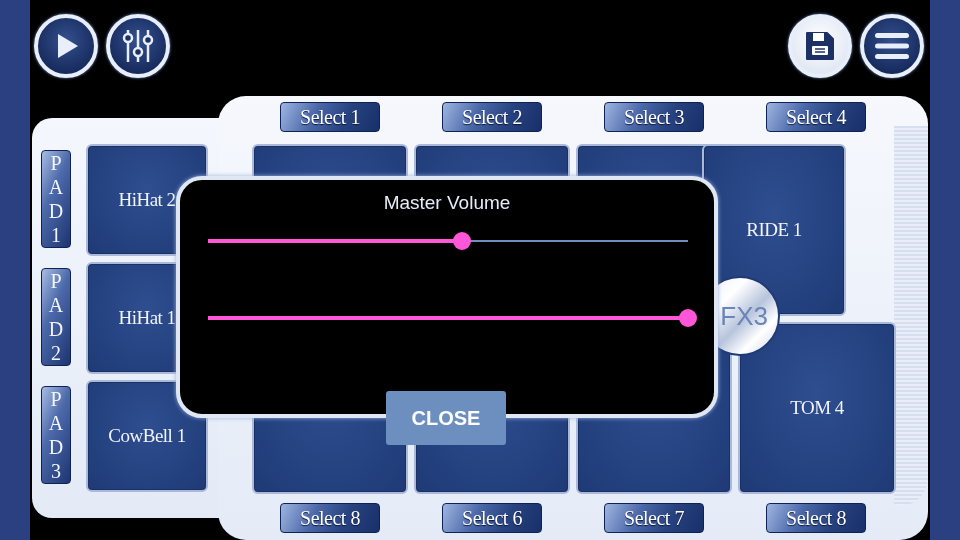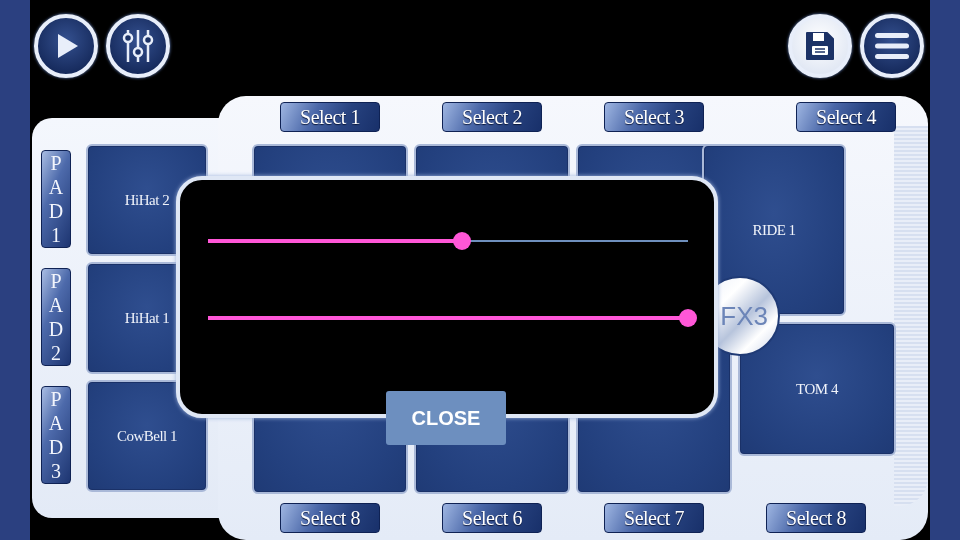--- a/index.html
+++ b/index.html
@@ -45,21 +45,21 @@
     border: 1px solid #0f2254;
     color: #fff; font-family: "Liberation Serif", serif; font-size: 20px; letter-spacing: -0.5px;
     display: flex; align-items: center; justify-content: center;
     text-shadow: 0 1px 1px #0a1638; cursor: pointer;
   }
 
   .pad {
     position: absolute; border-radius: 6px;
     background: radial-gradient(ellipse at 50% 40%, #2f4e8f, #23407e 70%, #1f3a75);
     border: 2px solid #aab9d8; box-shadow: inset 0 0 0 1px #1a3168;
-    color: #f0f3fa; font-family: "Liberation Serif", serif; font-size: 15px;
+    color: #f0f3fa; font-family: "Liberation Serif", serif; font-size: 19px;
     display: flex; align-items: center; justify-content: center; cursor: pointer;
     letter-spacing: -0.5px;
   }
 
   .pad-tab {
     position: absolute; left: 41px; width: 30px; height: 98px; border-radius: 4px;
     background: linear-gradient(115deg, #a9bde3 0%, #4d6aab 40%, #1d3571 100%);
     border: 1px solid #0f2254;
     color: #f2f5fc; font-family: "Liberation Serif", serif; font-size: 20px; line-height: 24px;
     display: flex; flex-direction: column; align-items: center; justify-content: center;
@@ -162,21 +162,21 @@
 <div class="pad" style="left:86px;top:262px;width:122px;height:112px">
     <span>HiHat 1</span>
   </div>
 <div class="pad" style="left:86px;top:380px;width:122px;height:112px">
     <span>CowBell 1</span>
   </div>
 
 <div class="select-btn" style="left:280px;top:102px">Select 1</div>
 <div class="select-btn" style="left:442px;top:102px">Select 2</div>
 <div class="select-btn" style="left:604px;top:102px">Select 3</div>
-<div class="select-btn" style="left:796px;top:102px">Select 4</div>
+<div class="select-btn" style="left:766px;top:102px">Select 4</div>
 
 <div class="pad" style="left:252px;top:144px;width:156px;height:172px">
     <span></span>
   </div>
 <div class="pad" style="left:414px;top:144px;width:156px;height:172px">
     <span></span>
   </div>
 <div class="pad" style="left:576px;top:144px;width:156px;height:172px">
     <span></span>
   </div>
@@ -186,34 +186,35 @@
 
 <div class="pad" style="left:252px;top:322px;width:156px;height:172px">
     <span></span>
   </div>
 <div class="pad" style="left:414px;top:322px;width:156px;height:172px">
     <span></span>
   </div>
 <div class="pad" style="left:576px;top:322px;width:156px;height:172px">
     <span></span>
   </div>
-<div class="pad" style="left:738px;top:322px;width:158px;height:134px">
+<div class="pad" style="left:738px;top:322px;width:158px;height:172px">
     <span>TOM 4</span>
   </div>
 
 <div class="fx-knob">
     <span>FX3</span>
   </div>
 
 <div class="select-btn" style="left:280px;top:503px">Select 8</div>
 <div class="select-btn" style="left:442px;top:503px">Select 6</div>
 <div class="select-btn" style="left:604px;top:503px">Select 7</div>
 <div class="select-btn" style="left:766px;top:503px">Select 8</div>
 
 <div class="dialog">
+  <div class="dlg-label" style="top:12px">Master Volume</div>
   <div class="slider" style="top:51px">
     <div class="track"></div>
     <div class="fill" style="width: 53%;"></div>
     <div class="thumb" style="left: 53%;"></div>
   </div>
   <div class="slider" style="top:128px">
     <div class="track"></div>
     <div class="fill" style="width: 100%;"></div>
     <div class="thumb" style="left: 100%;"></div>
   </div>

